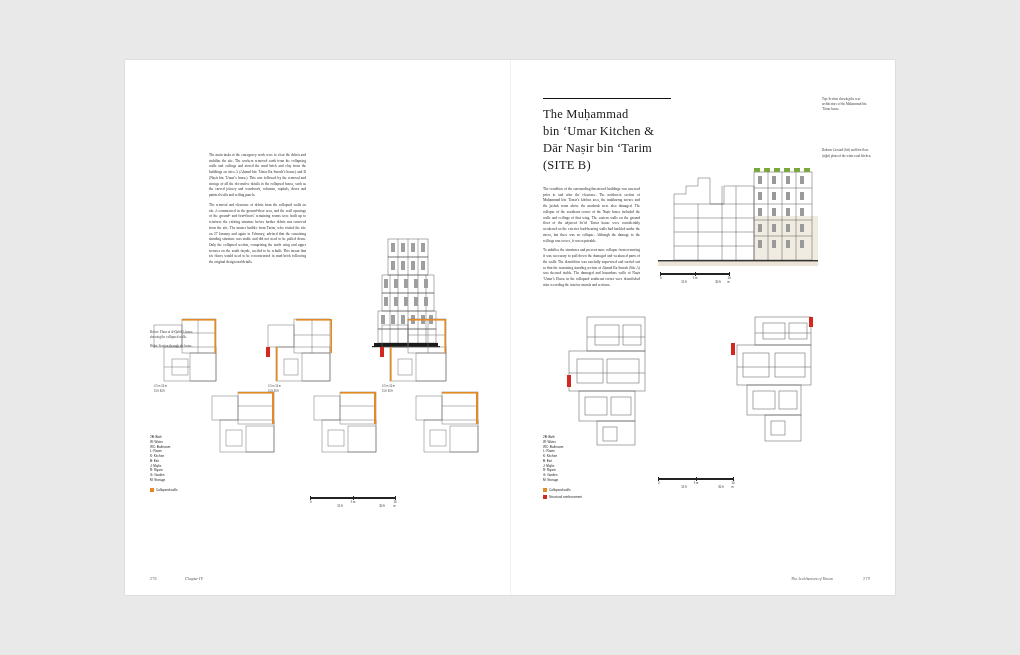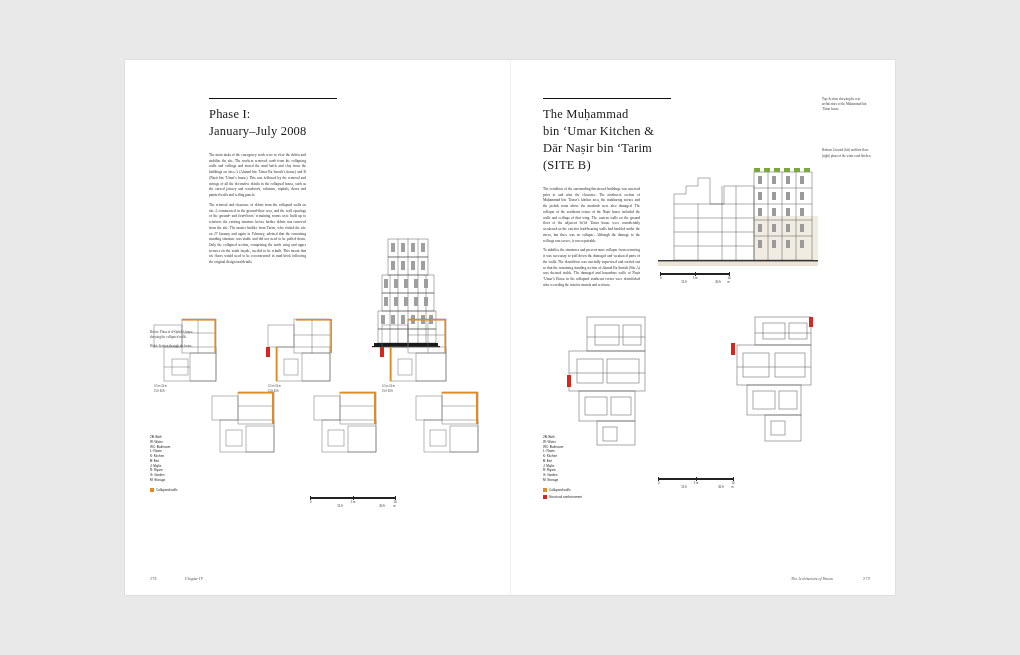--- a/index.html
+++ b/index.html
@@ -124,25 +124,20 @@
 </style>
 </head>
 <body>
 
 <div id="page">
   <div class="spread">
     <div class="gutter"></div>
 
     <div class="page-half left-half">
 
-      <div class="abs" style="left:84px; top:38px; width:136px;">
-        <div class="rule"></div>
-        <div class="heading" style="margin-top:7px;">Phase I:</div>
-        <div class="heading">January–July 2008</div>
-      </div>
 
       <div class="abs body-col" style="left:84px; top:93px; width:97px;">
         <p>The main tasks of the emergency work were to clear the debris and stabilise the site. The workers removed earth from the collapsing walls and ceilings and stored the mud brick and clay from the buildings on sites A (Aḥmad bin ‘Umar Ba Surrah’s house) and B (Naṣir bin ‘Umar’s house). This was followed by the removal and storage of all the decorative details in the collapsed house, such as the carved joinery and woodwork, columns, capitals, doors and painted walls and ceiling panels.</p>
         <p>The removal and clearance of debris from the collapsed walls on site A commenced in the ground-floor area, and the wall openings of the ground- and first-floors’ remaining rooms were built up to reinforce the existing structure before further debris was removed from the site. The master builder from Tarim, who visited the site on 27 January and again in February, advised that the remaining standing structure was stable and did not need to be pulled down. Only the collapsed section, comprising the north wing and upper terraces on the south façade, needed to be rebuilt. This meant that six floors would need to be reconstructed in mud brick following the original design and details.</p>
       </div>
 
       <div class="abs caption" style="left:25px; top:270px; width:52px;">
         <p>Below: Plans of al-Qabili’s house showing the collapsed walls.</p>
         <p>Right: Section through the house.</p>
       </div>

